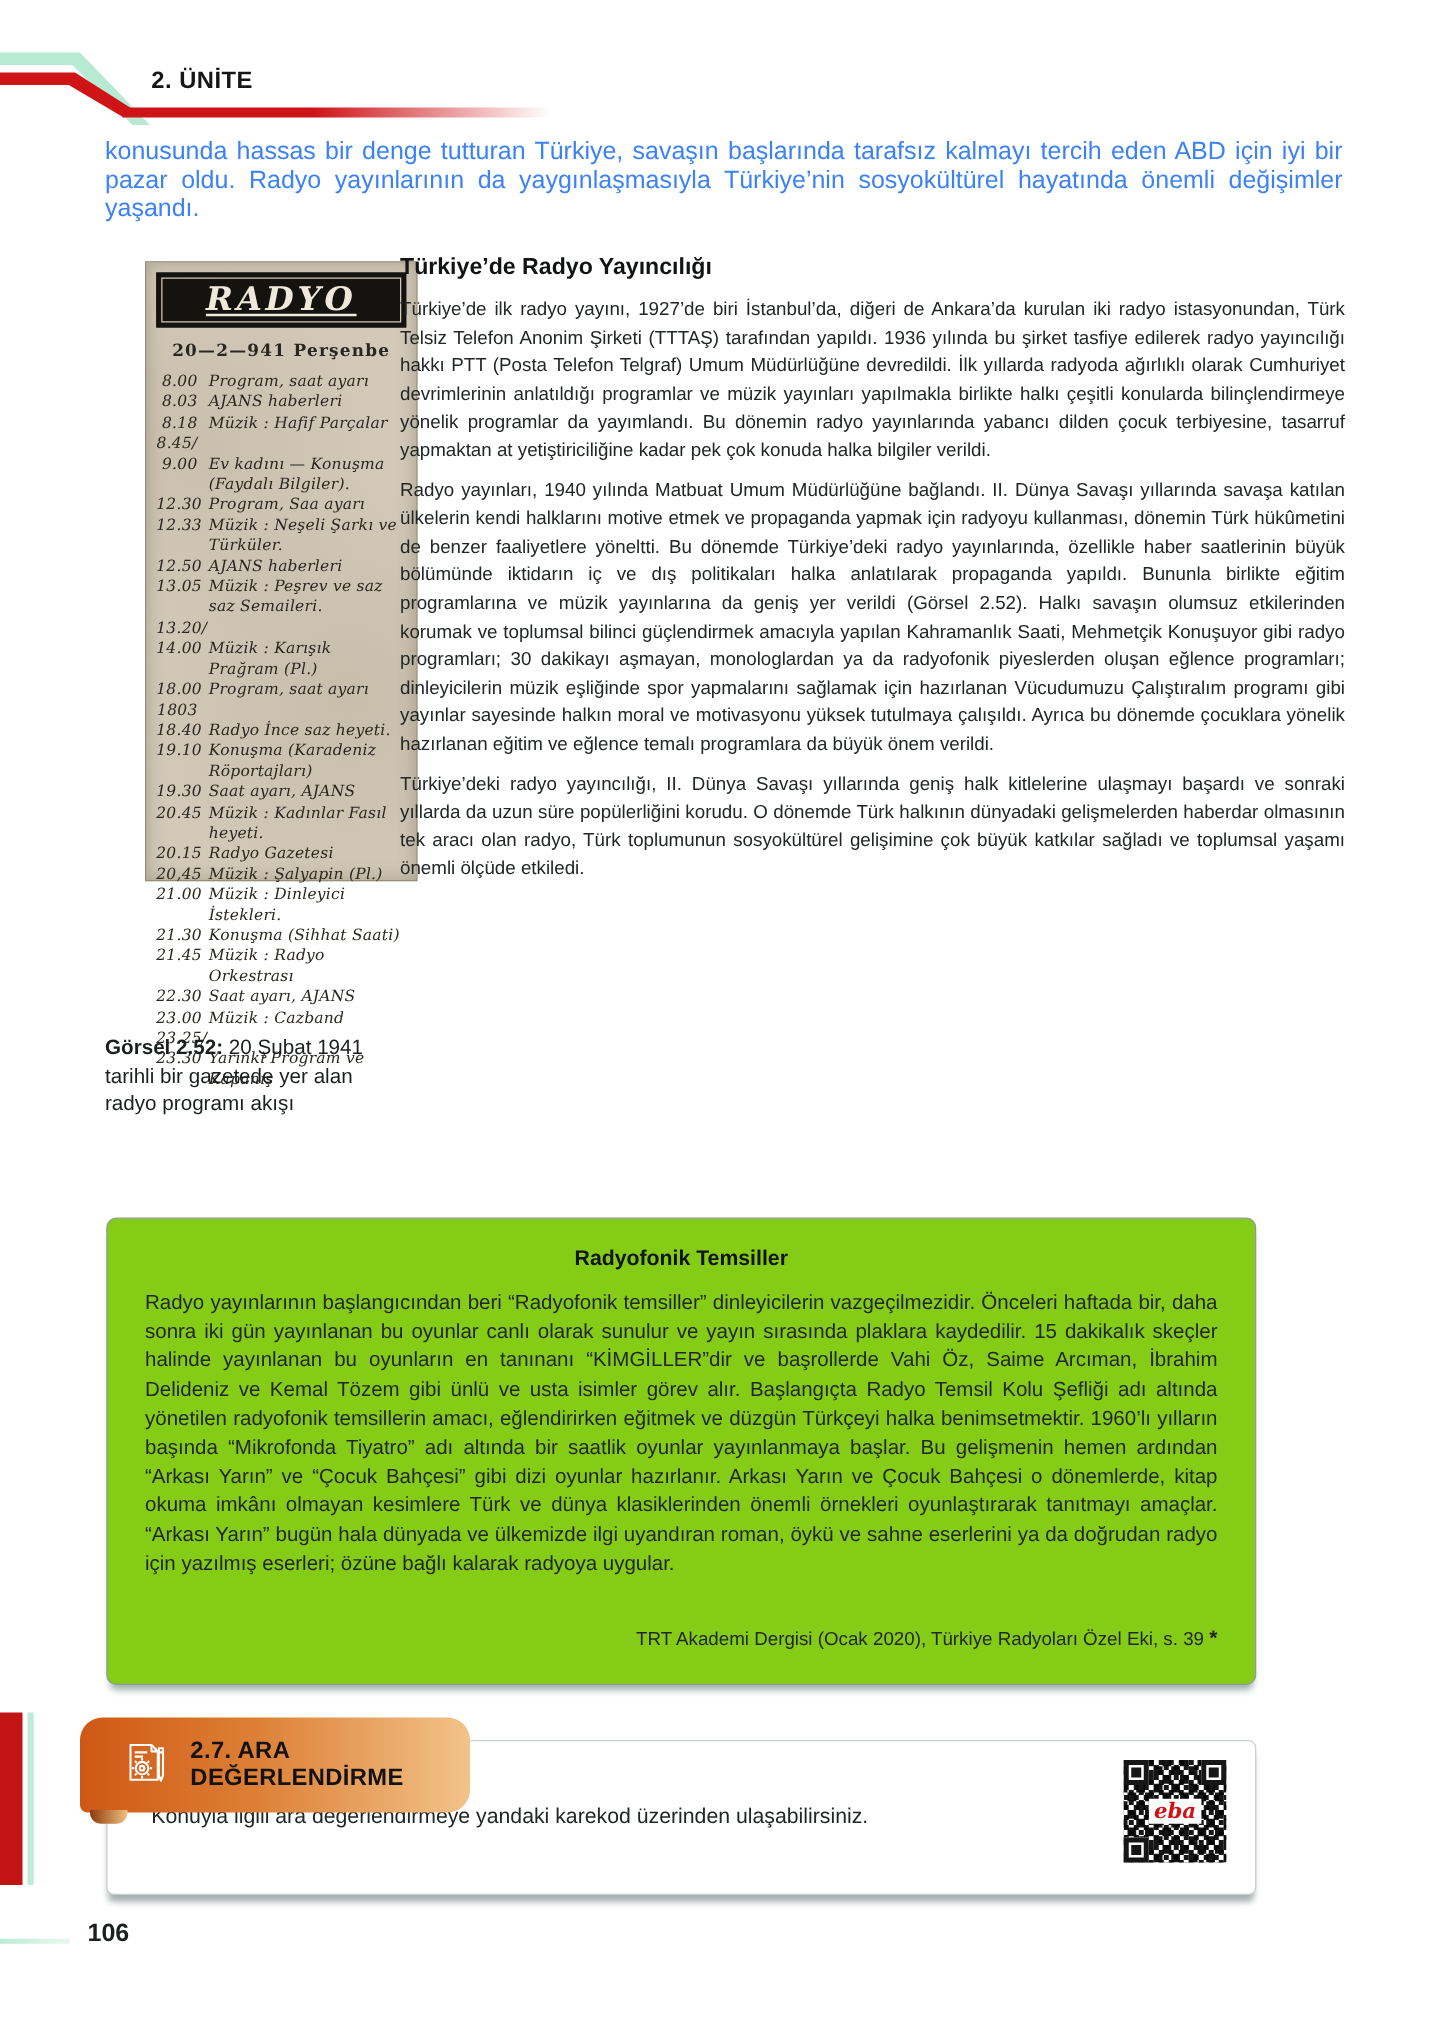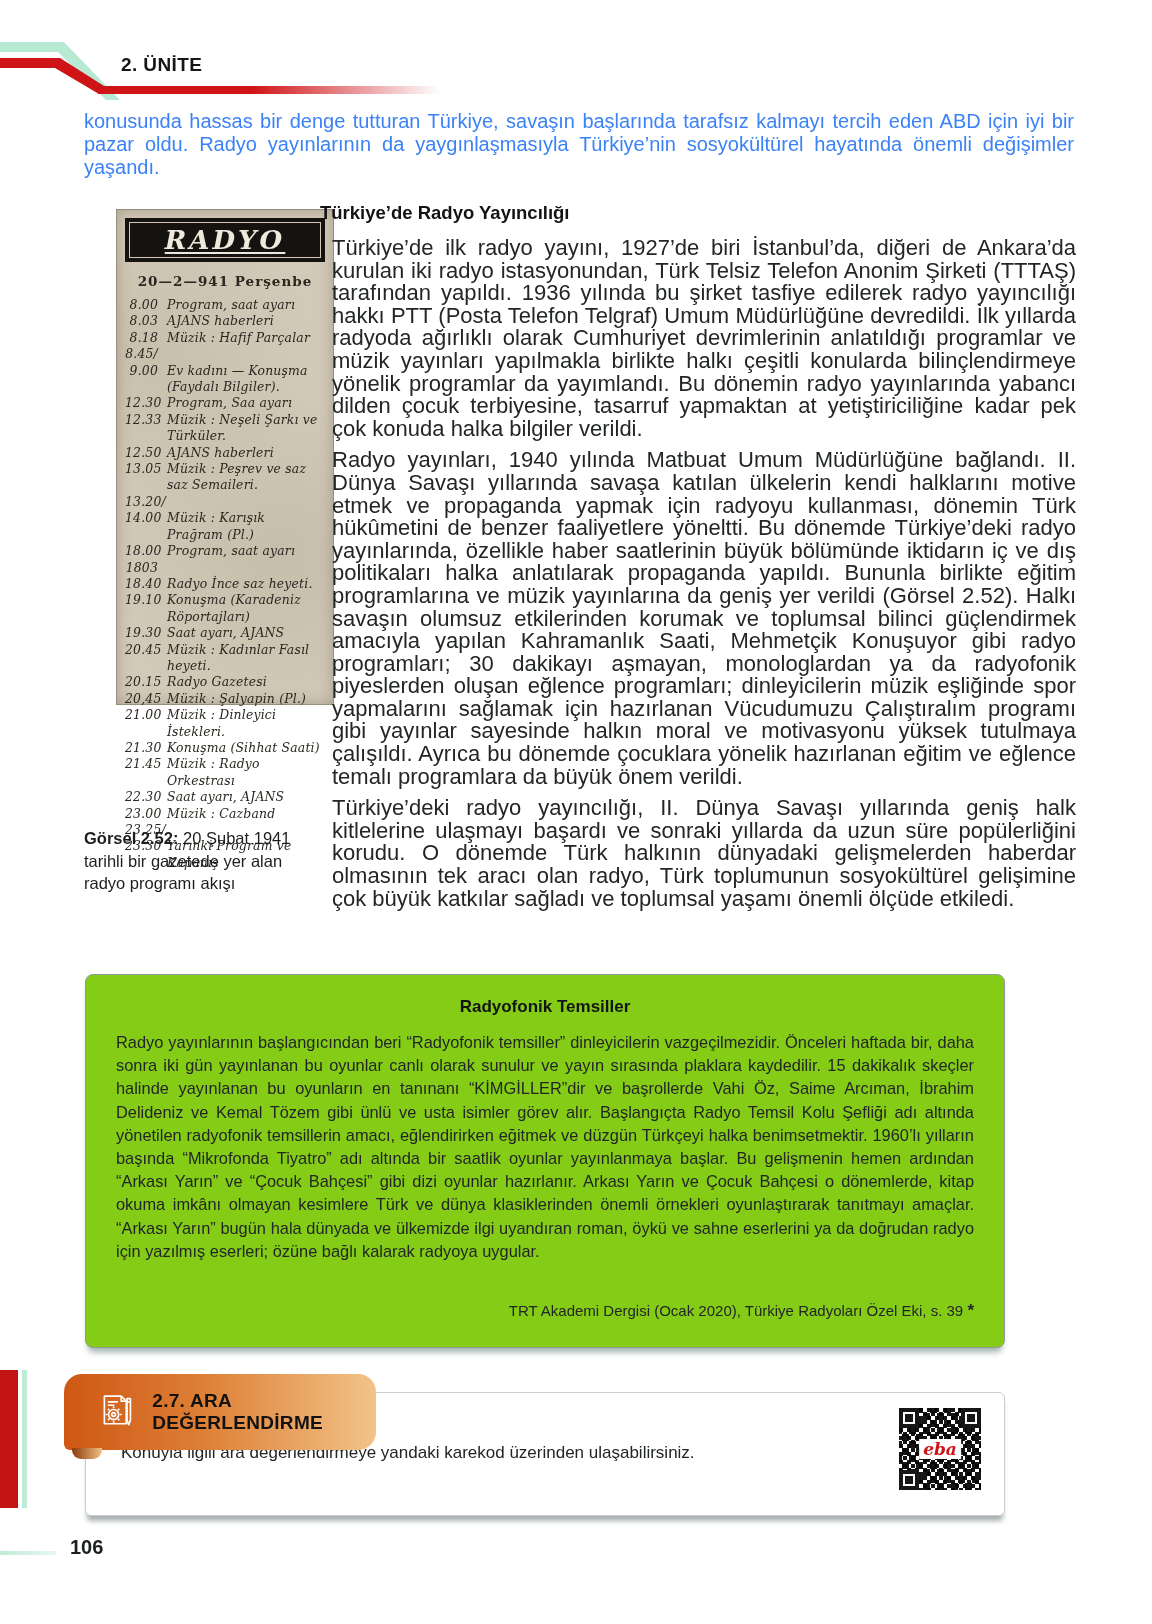--- a/index.html
+++ b/index.html
@@ -47,21 +47,21 @@
   
   .caption{
     position:absolute;left:84px;top:827px;width:242px;
     font-size:16.5px;line-height:22.5px;color:#1c1f1f;
   }
   .caption b{font-weight:bold;}
   
   .main-col{position:absolute;left:320px;top:202px;width:756px;}
   .main-heading{font-size:18.5px;font-weight:bold;color:#121414;margin:0 0 13px 0;}
   .main-col p{
-    margin:0 0 9px 12px;font-size:22px;line-height:22.6px;text-align:justify;color:#232626;
+    margin:0 0 9px 0;font-size:15px;line-height:22.6px;text-align:justify;color:#232626;
   }
   
   .bilgi-box{
     position:absolute;left:85px;top:974px;width:920px;height:374px;
     background:#84cc16;border:1px solid #8f9a98;border-radius:8px;
     box-shadow:0 7px 6px -3px #9fb0ac;box-sizing:border-box;
   }
   .bilgi-tab{
     position:absolute;left:64px;top:923px;width:312px;height:88px;z-index:3;
     background:linear-gradient(90deg,#8a671e 0%,#b3913a 30%,#cfae55 55%,#ecdca4 100%);

